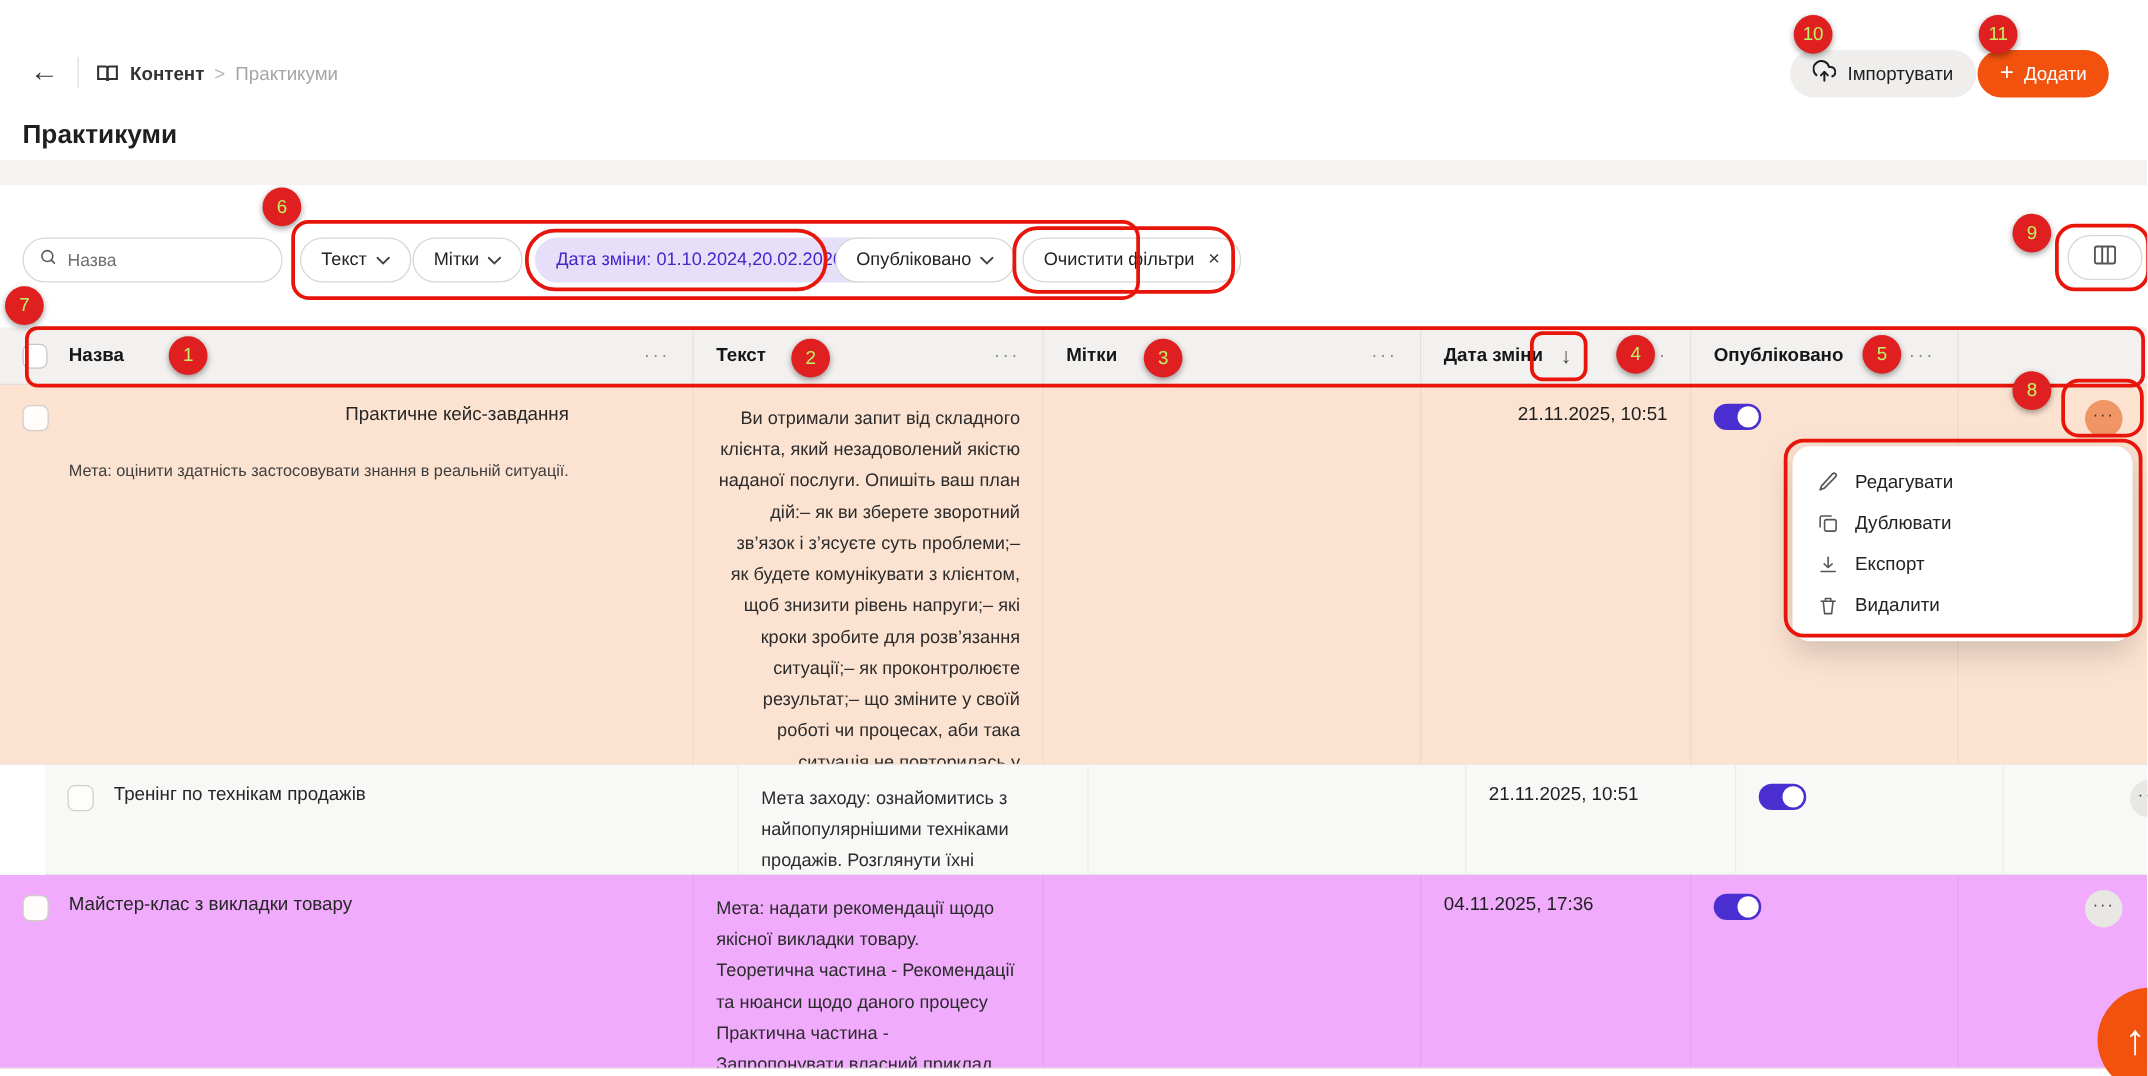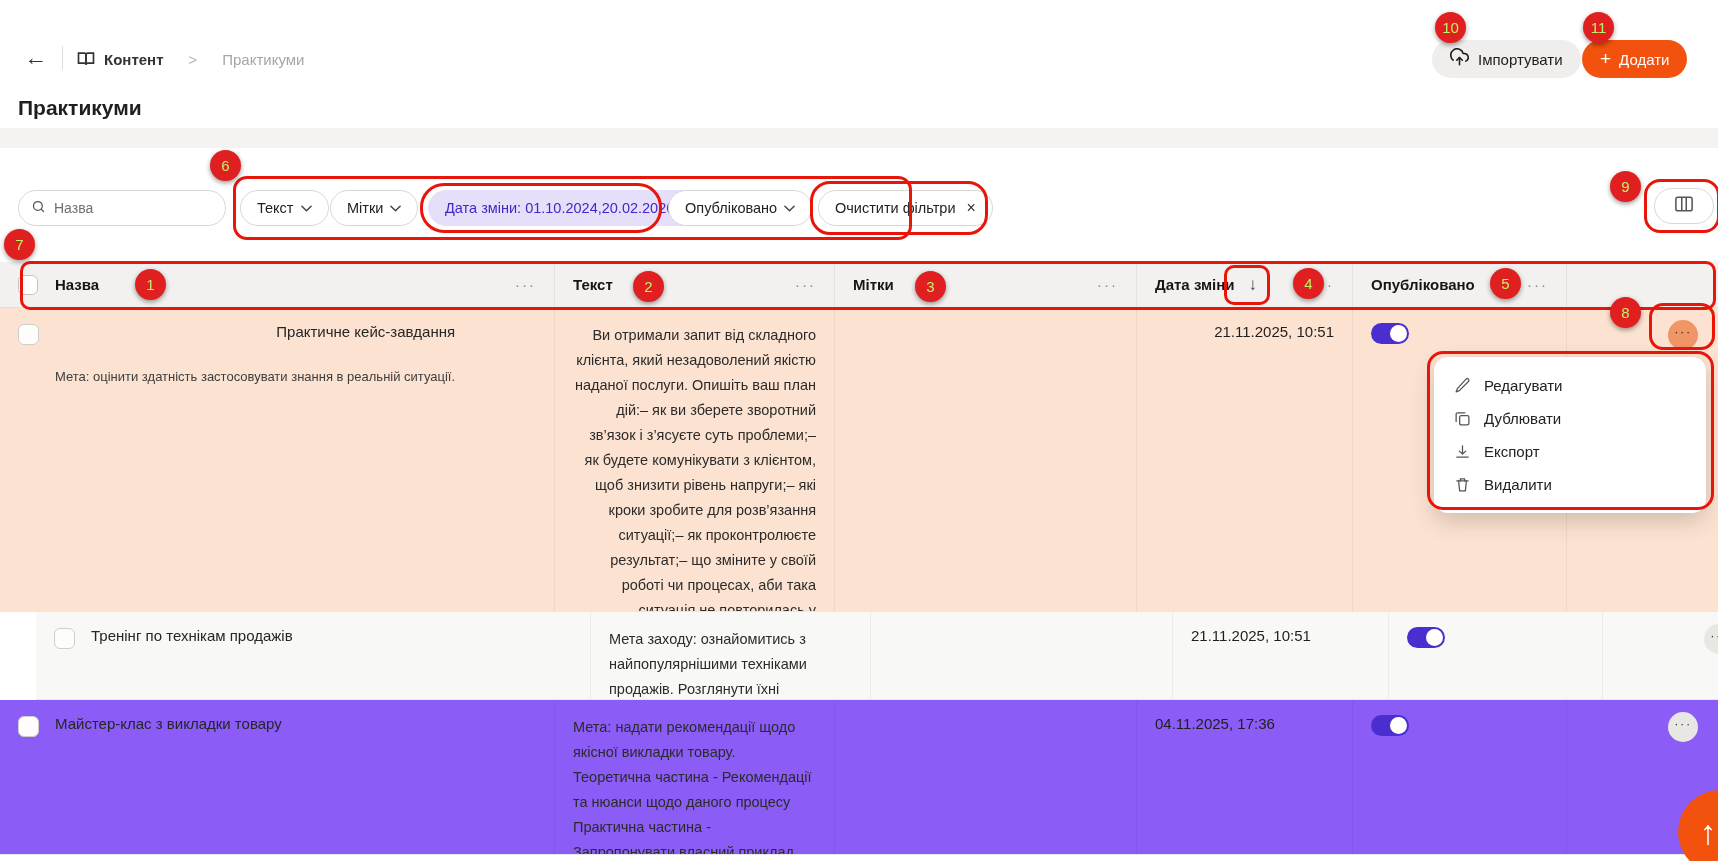--- a/index.html
+++ b/index.html
@@ -5,21 +5,21 @@
   * { margin:0; padding:0; box-sizing:border-box; }
   html,body { background:#fff; }
   .screen {
     position:relative; width:1718px; height:861px; overflow:hidden;
     background:#fff; font-family:"Liberation Sans","DejaVu Sans",sans-serif; color:#222;
   }
   
   .back-btn { position:absolute; left:24px; top:46px; font-size:23px; color:#333; cursor:pointer; line-height:1; }
   .tb-divider { position:absolute; left:62px; top:46px; width:1px; height:24px; background:#ddd; }
   .bc-book { position:absolute; left:76px; top:49px; color:#333; }
-  .breadcrumb { position:absolute; left:104px; top:51px; font-size:15px; display:flex; gap:25px; align-items:center; }
+  .breadcrumb { position:absolute; left:104px; top:51px; font-size:15px; display:flex; gap:8px; align-items:center; }
   .bc-section { color:#333; font-weight:600; }
   .bc-sep { color:#b5b5b5; }
   .bc-current { color:#a6a6a6; }
   .page-title { position:absolute; left:18px; top:96px; font-size:21px; font-weight:700; color:#1f1f1f; }
   .import-btn { position:absolute; left:1432px; top:40px; height:38px; padding:0 18px; border-radius:19px;
     background:#efeeec; display:flex; align-items:center; gap:9px; font-size:15px; color:#1d1d1d; cursor:pointer; }
   .add-btn { position:absolute; left:1582px; top:40px; height:38px; padding:0 18px; border-radius:19px;
     background:#f2520d; color:#fff; display:flex; align-items:center; gap:8px; font-size:15px; cursor:pointer; }
   .add-plus { font-size:19px; line-height:1; margin-top:-2px; }
   .band { position:absolute; left:0; top:128px; width:1718px; height:20px; background:#f4f3f1; }
@@ -50,21 +50,21 @@
   .th { display:flex; align-items:center; padding:0 18px; font-size:15px; font-weight:600; color:#161616;
     border-right:1px solid #e3e2e0; }
   .th:last-child { border-right:none; }
   .th .dots { margin-left:auto; color:#8a8a8a; font-size:15px; letter-spacing:2px; cursor:pointer; font-weight:400; }
   .th-check { width:20px; height:20px; border:1.5px solid #c6c5c3; border-radius:6px; background:#fff; margin-right:17px; cursor:pointer; flex:none; }
   .sort-ic { margin-left:14px; font-size:17px; color:#444; cursor:pointer; }
 
   .tr-body { border-bottom:1px solid #e9e8e6; }
   .tr-1 { height:304px; background:#fce3d1;text-align:right; }
   .tr-2 { height:88px;  background:#f8f8f7;margin-left:36px; }
-  .tr-3 { height:155px; background:#8b5cf6; }
+  .tr-3 { height:155px; background:#f0abfc; }
   .td { padding:15px 18px; border-right:1px solid rgba(0,0,0,0.05); overflow:hidden; position:relative; }
   .td:last-child { border-right:none; }
   .td-name { display:flex; align-items:flex-start; }
   .row-check { width:21px; height:21px; border:1.5px solid #cfcecb; border-radius:6px; background:#fffdfb; margin-right:16px; margin-top:1px; cursor:pointer; flex:none; }
   .row-title { font-size:15px; color:#262626; }
   .row-desc { font-size:13px; color:#3d3d3d; margin-top:29px; }
   .cell-text { font-size:14.5px; line-height:25px; color:#2b2b2b; }
   .cell-date { font-size:15px; color:#1f1f1f; }
   .toggle { width:38px; height:21px; border-radius:11px; background:#4a2ed0; position:relative; cursor:pointer; }
   .toggle .knob { position:absolute; right:2px; top:2px; width:17px; height:17px; border-radius:50%; background:#fff; }

